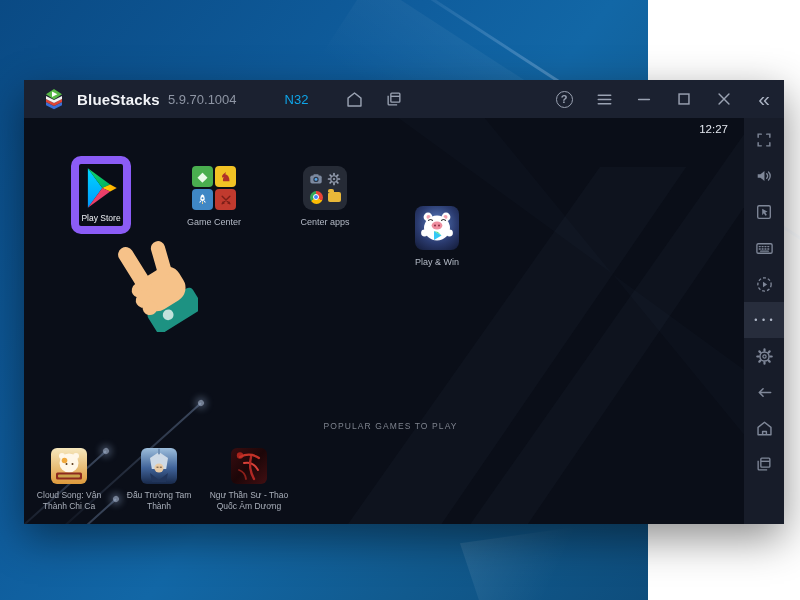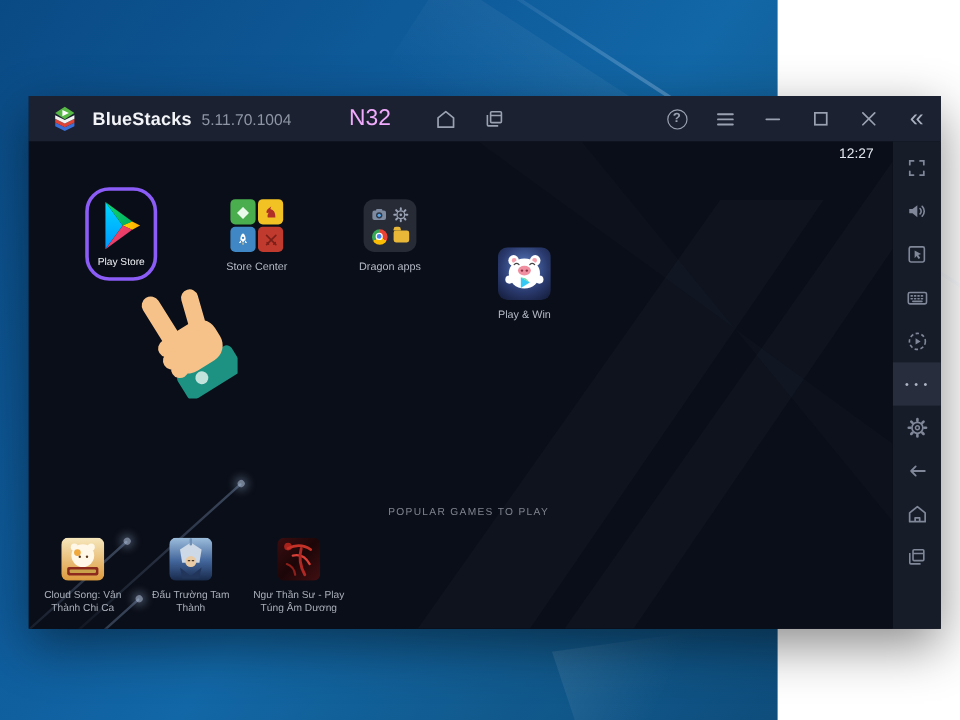--- a/index.html
+++ b/index.html
@@ -33,21 +33,21 @@
   }
 
   
   .titlebar {
     height:38px; background:#1b2130; display:flex; align-items:center;
     flex:0 0 38px; color:#eef1f6;
   }
   .bs-logo { width:24px; height:24px; margin-left:18px; flex:0 0 auto; }
   .tb-title { margin-left:11px; font-size:15px; font-weight:700; letter-spacing:.2px; color:#f2f4f8; }
   .tb-version { margin-left:8px; font-size:13px; color:#8e95a4; }
-  .tb-build { margin-left:8px; font-size:19px; color:#f0abfc;padding-left:40px; }
+  .tb-build { margin-left:8px; font-size:13px; color:#0ea5e9;padding-left:40px; }
   .tb-icon-btn {
     width:40px; height:38px; display:flex; align-items:center; justify-content:center;
     cursor:pointer; color:#9aa2b2;
   }
   .tb-left-icons { display:flex; margin-left:26px; }
   .tb-right { display:flex; margin-left:auto; }
   .help-circle {
     width:17px; height:17px; border:1.4px solid #9aa2b2; border-radius:50%;
     font-size:11px; line-height:14px; text-align:center; color:#9aa2b2; font-weight:700;
   }
@@ -72,21 +72,21 @@
 
   .clock { position:absolute; top:5px; right:16px; font-size:11.5px; color:#e2e6ee; }
 
   
   .app-tile { position:absolute; width:76px; top:48px; display:flex; flex-direction:column; align-items:center; cursor:pointer; }
   .app-icon { width:44px; height:44px; }
   .app-label { margin-top:7px; font-size:9px; color:#b4bac6; white-space:nowrap; }
 
   .playstore-box {
     position:absolute; left:47px; top:38px; width:60px; height:78px;
-    border:3px solid #8b5cf6; border-radius:20px;
+    border:8px solid #8b5cf6; border-radius:10px;
     display:flex; flex-direction:column; align-items:center; justify-content:center;
     cursor:pointer; z-index:3; background:rgba(8,12,24,.35);
   }
   .playstore-box .app-icon { width:42px; height:42px; }
   .playstore-box .app-label { margin-top:4px; color:#f0f2f6; font-size:8.5px; }
 
   .hand { position:absolute; left:86px; top:112px; width:88px; height:102px; z-index:4; pointer-events:none; }
 
   
   .gc-grid { width:44px; height:44px; display:grid; grid-template-columns:21px 21px; grid-template-rows:21px 21px; gap:2px; }
@@ -143,21 +143,21 @@
       <span class="bs-logo">
         <svg viewBox="0 0 24 24" width="24" height="24">
           <path d="M4 15l8 4 8-4v3.2l-8 4-8-4z" fill="#3a6fd8"></path>
           <path d="M4 12l8 4 8-4v3l-8 4-8-4z" fill="#dd4437"></path>
           <path d="M4 9l8 4 8-4v3l-8 4-8-4z" fill="#f2f2f2"></path>
           <path d="M12 2l8 5.2-8 5.2-8-5.2z" fill="#58b947"></path>
           <path d="M10 4.6l5.4 2.6-5.4 2.7z" fill="#ffffff"></path>
         </svg>
       </span>
       <span class="tb-title">BlueStacks</span>
-      <span class="tb-version">5.11.70.1004</span>
+      <span class="tb-version">5.9.70.1004</span>
       <span class="tb-build">N32</span>
 
       <div class="tb-left-icons">
         <div class="tb-icon-btn">
           <span>
             <svg viewBox="0 0 20 20" width="19" height="19" fill="none" stroke="#9aa2b2" stroke-width="1.5" stroke-linejoin="round">
               <path d="M3.2 8.6L10 3.2l6.8 5.4V16.8H3.2z"></path>
             </svg>
           </span>
         </div>
@@ -283,21 +283,21 @@
                 <path d="M10 14v3" stroke="#ffd27a" stroke-width="1.4"></path>
               </svg>
             </span>
             <span class="gc-cell gc-red">
               <svg viewBox="0 0 20 20" width="14" height="14" stroke="#7c1f18" stroke-width="2" stroke-linecap="round">
                 <path d="M4.5 4.5l11 11M15.5 4.5l-11 11"></path>
                 <path d="M5 13l2 2M13 15l2-2" stroke-width="1.6"></path>
               </svg>
             </span>
           </span>
-          <span class="app-label">Store Center</span>
+          <span class="app-label">Game Center</span>
         </div>
 
         <div class="app-tile" style="left:263px;">
           <span class="sys-folder">
             <span class="sys-mini">
               <svg viewBox="0 0 16 16" width="14" height="14">
                 <rect x="1.5" y="4" width="13" height="9" rx="2" fill="#7d8aa0"></rect>
                 <rect x="5" y="2.5" width="6" height="3" rx="1" fill="#7d8aa0"></rect>
                 <circle cx="8" cy="8.5" r="3" fill="#2d3748"></circle>
                 <circle cx="8" cy="8.5" r="1.6" fill="#58a6e8"></circle>
@@ -314,21 +314,21 @@
             </span>
             <span class="sys-mini">
               <span class="chrome-ball">
                   <span class="chrome-core"></span>
                 </span>
             </span>
             <span class="sys-mini">
               <span class="folder-mini"></span>
             </span>
           </span>
-          <span class="app-label">Dragon apps</span>
+          <span class="app-label">Center apps</span>
         </div>
 
         <div class="app-tile" style="left:375px;margin-top:40px;">
           <span class="app-icon">
             <svg viewBox="0 0 44 44" width="44" height="44">
               <defs>
                 <radialGradient id="pwbg" cx="0.5" cy="0.4" r="0.75">
                   <stop offset="0" stop-color="#5b7fc4"></stop>
                     <stop offset="0.6" stop-color="#2a3a6e"></stop>
                     <stop offset="1" stop-color="#141c3a"></stop>
@@ -411,21 +411,21 @@
                     </linearGradient>
                   </defs>
                 <rect width="36" height="36" fill="url(#ntg)"></rect>
                 <circle cx="9" cy="7.5" r="3.2" fill="#a8221c"></circle>
                 <path d="M9 9q10-5 19 1" stroke="#c43228" stroke-width="2.2" fill="none" stroke-linecap="round"></path>
                 <path d="M13 15q9-2 14 7" stroke="#d84038" stroke-width="2" fill="none" stroke-linecap="round"></path>
                 <path d="M20 9q-3 11 3 22" stroke="#b02824" stroke-width="2.4" fill="none" stroke-linecap="round"></path>
                 <path d="M8 22q6 2 7 9" stroke="#8c1f1a" stroke-width="1.8" fill="none" stroke-linecap="round"></path>
               </svg>
             </span>
-            <span class="game-label">Ngư Thần Sư - Play Túng Âm Dương</span>
+            <span class="game-label">Ngư Thần Sư - Thao Quốc Âm Dương</span>
           </div>
 
         </div>
       </div>
 
       <div class="sidebar">
         <div class="sb-item">
           <span>
             <svg viewBox="0 0 20 20" width="18" height="18" fill="none" stroke="#7f8798" stroke-width="1.6" stroke-linecap="round">
               <path d="M7 3.5H3.5V7M13 3.5h3.5V7M16.5 13v3.5H13M3.5 13v3.5H7"></path>

